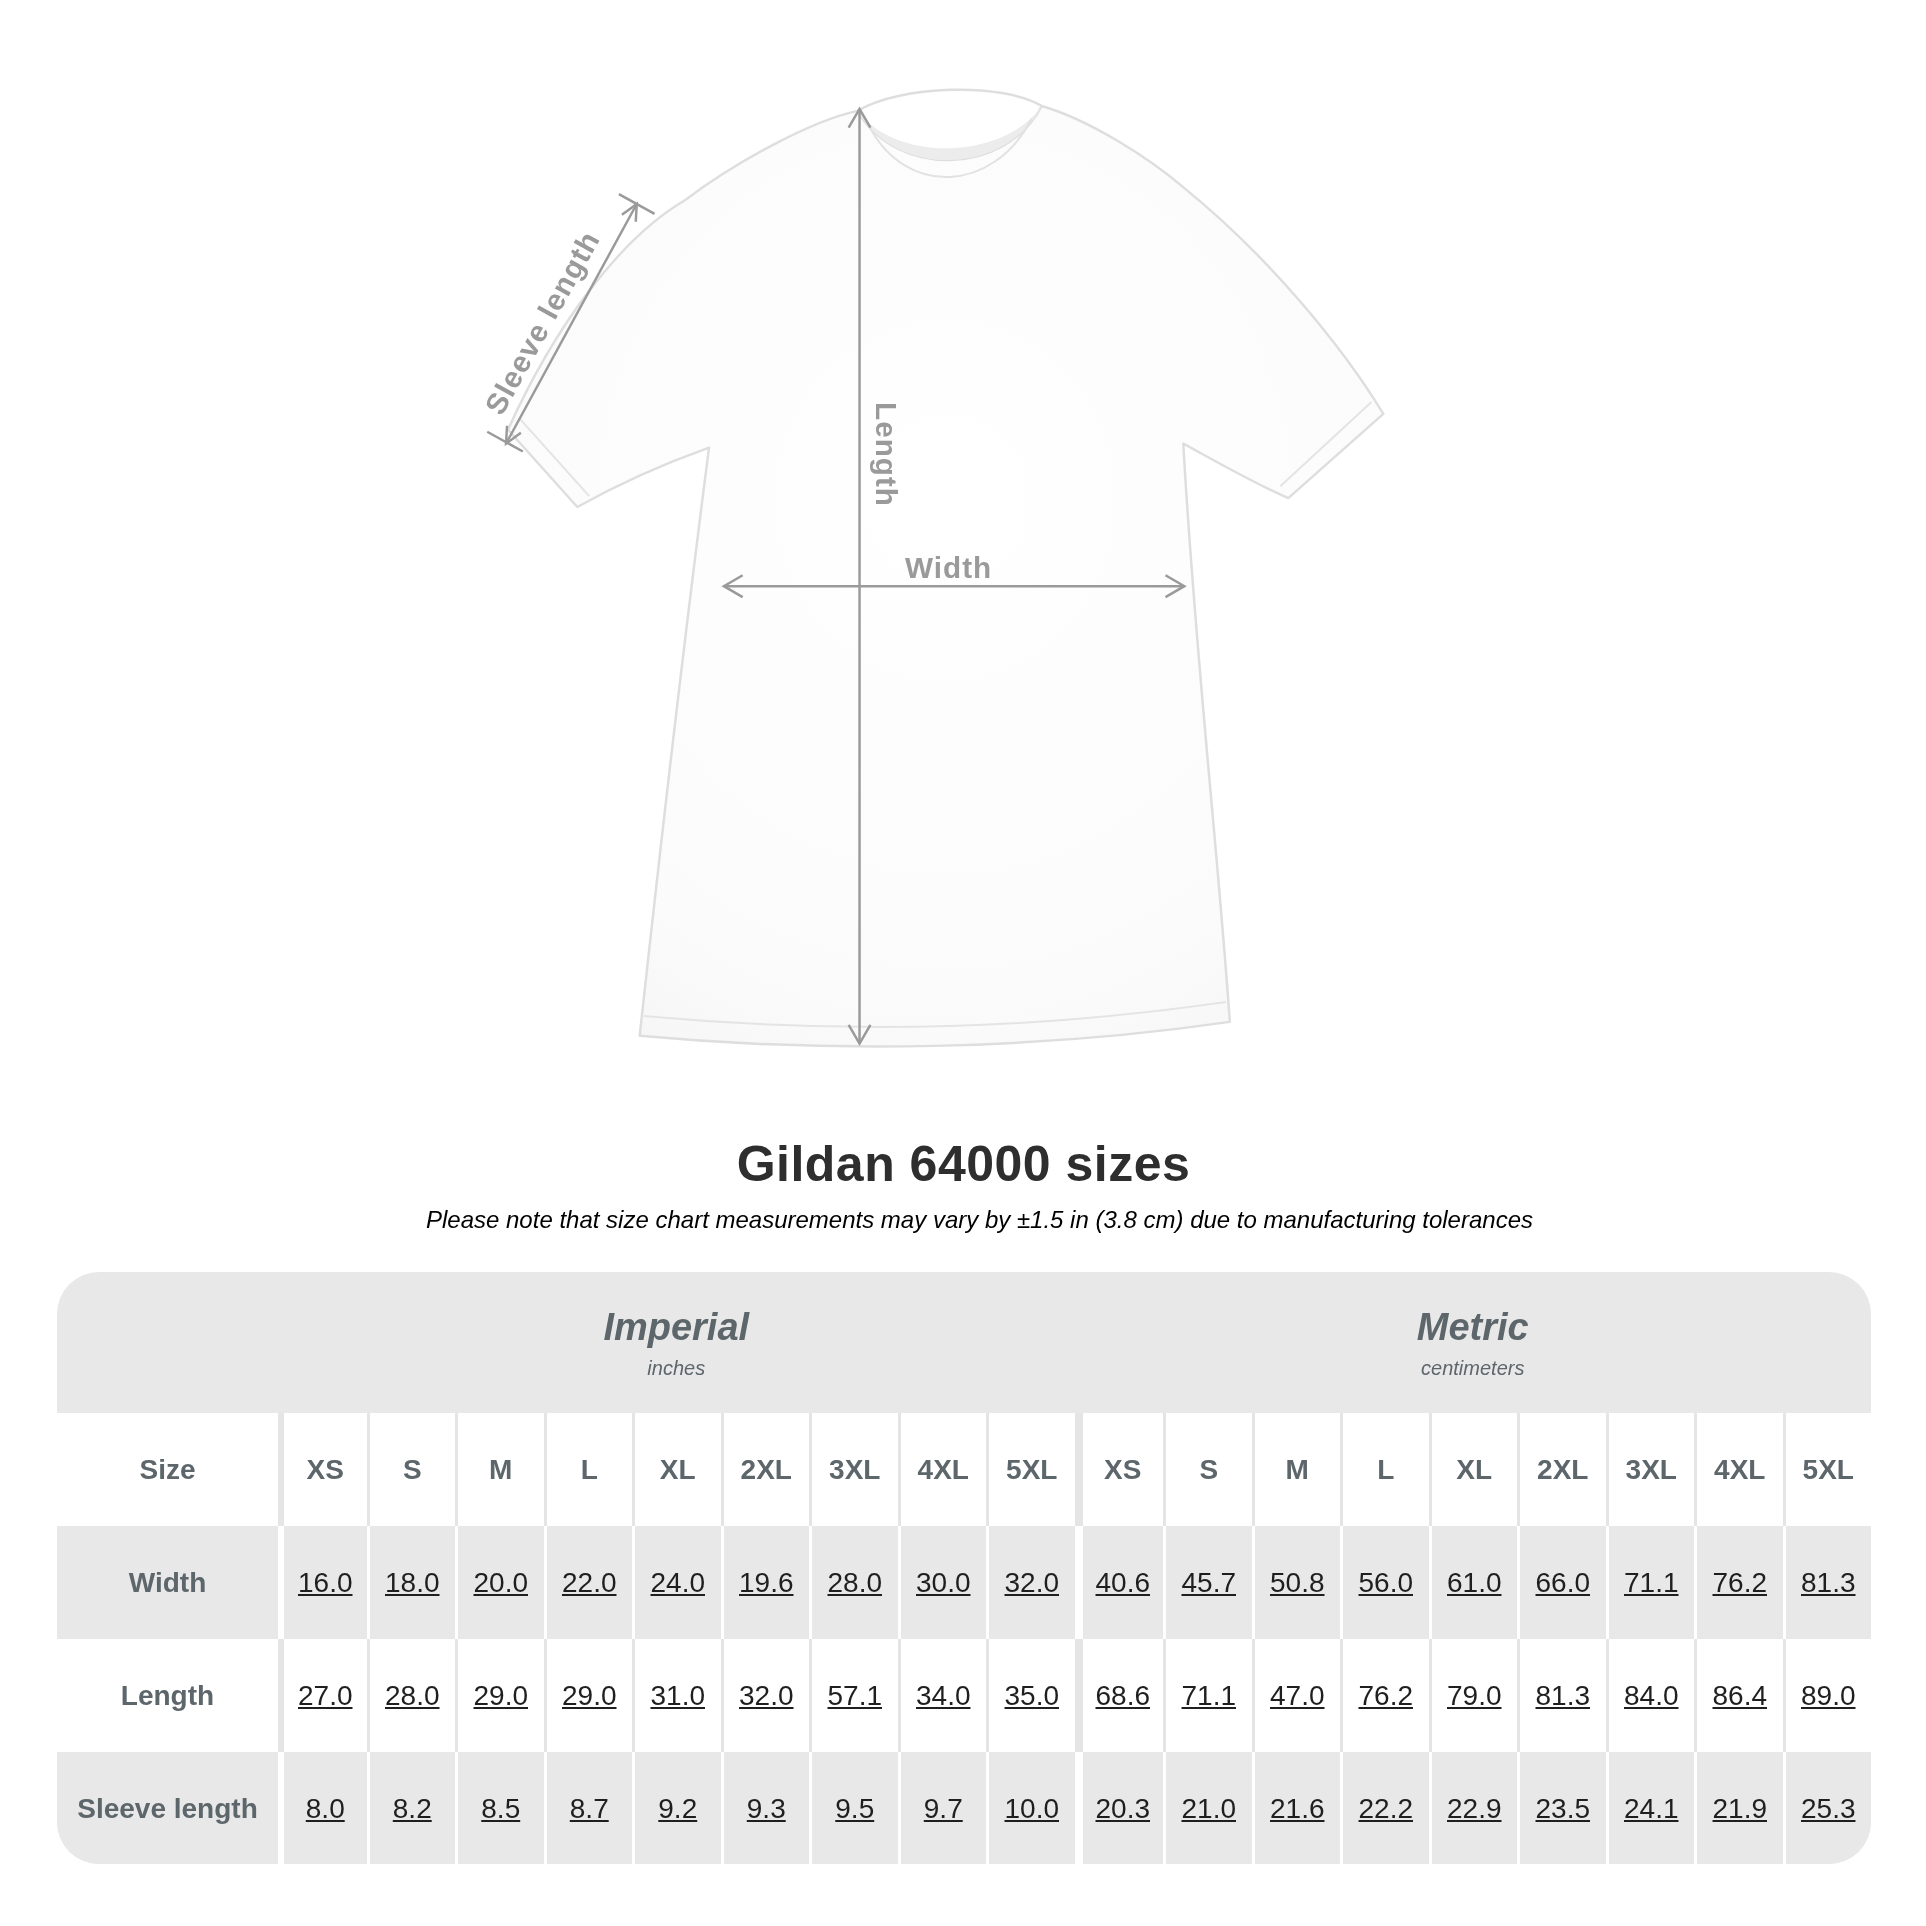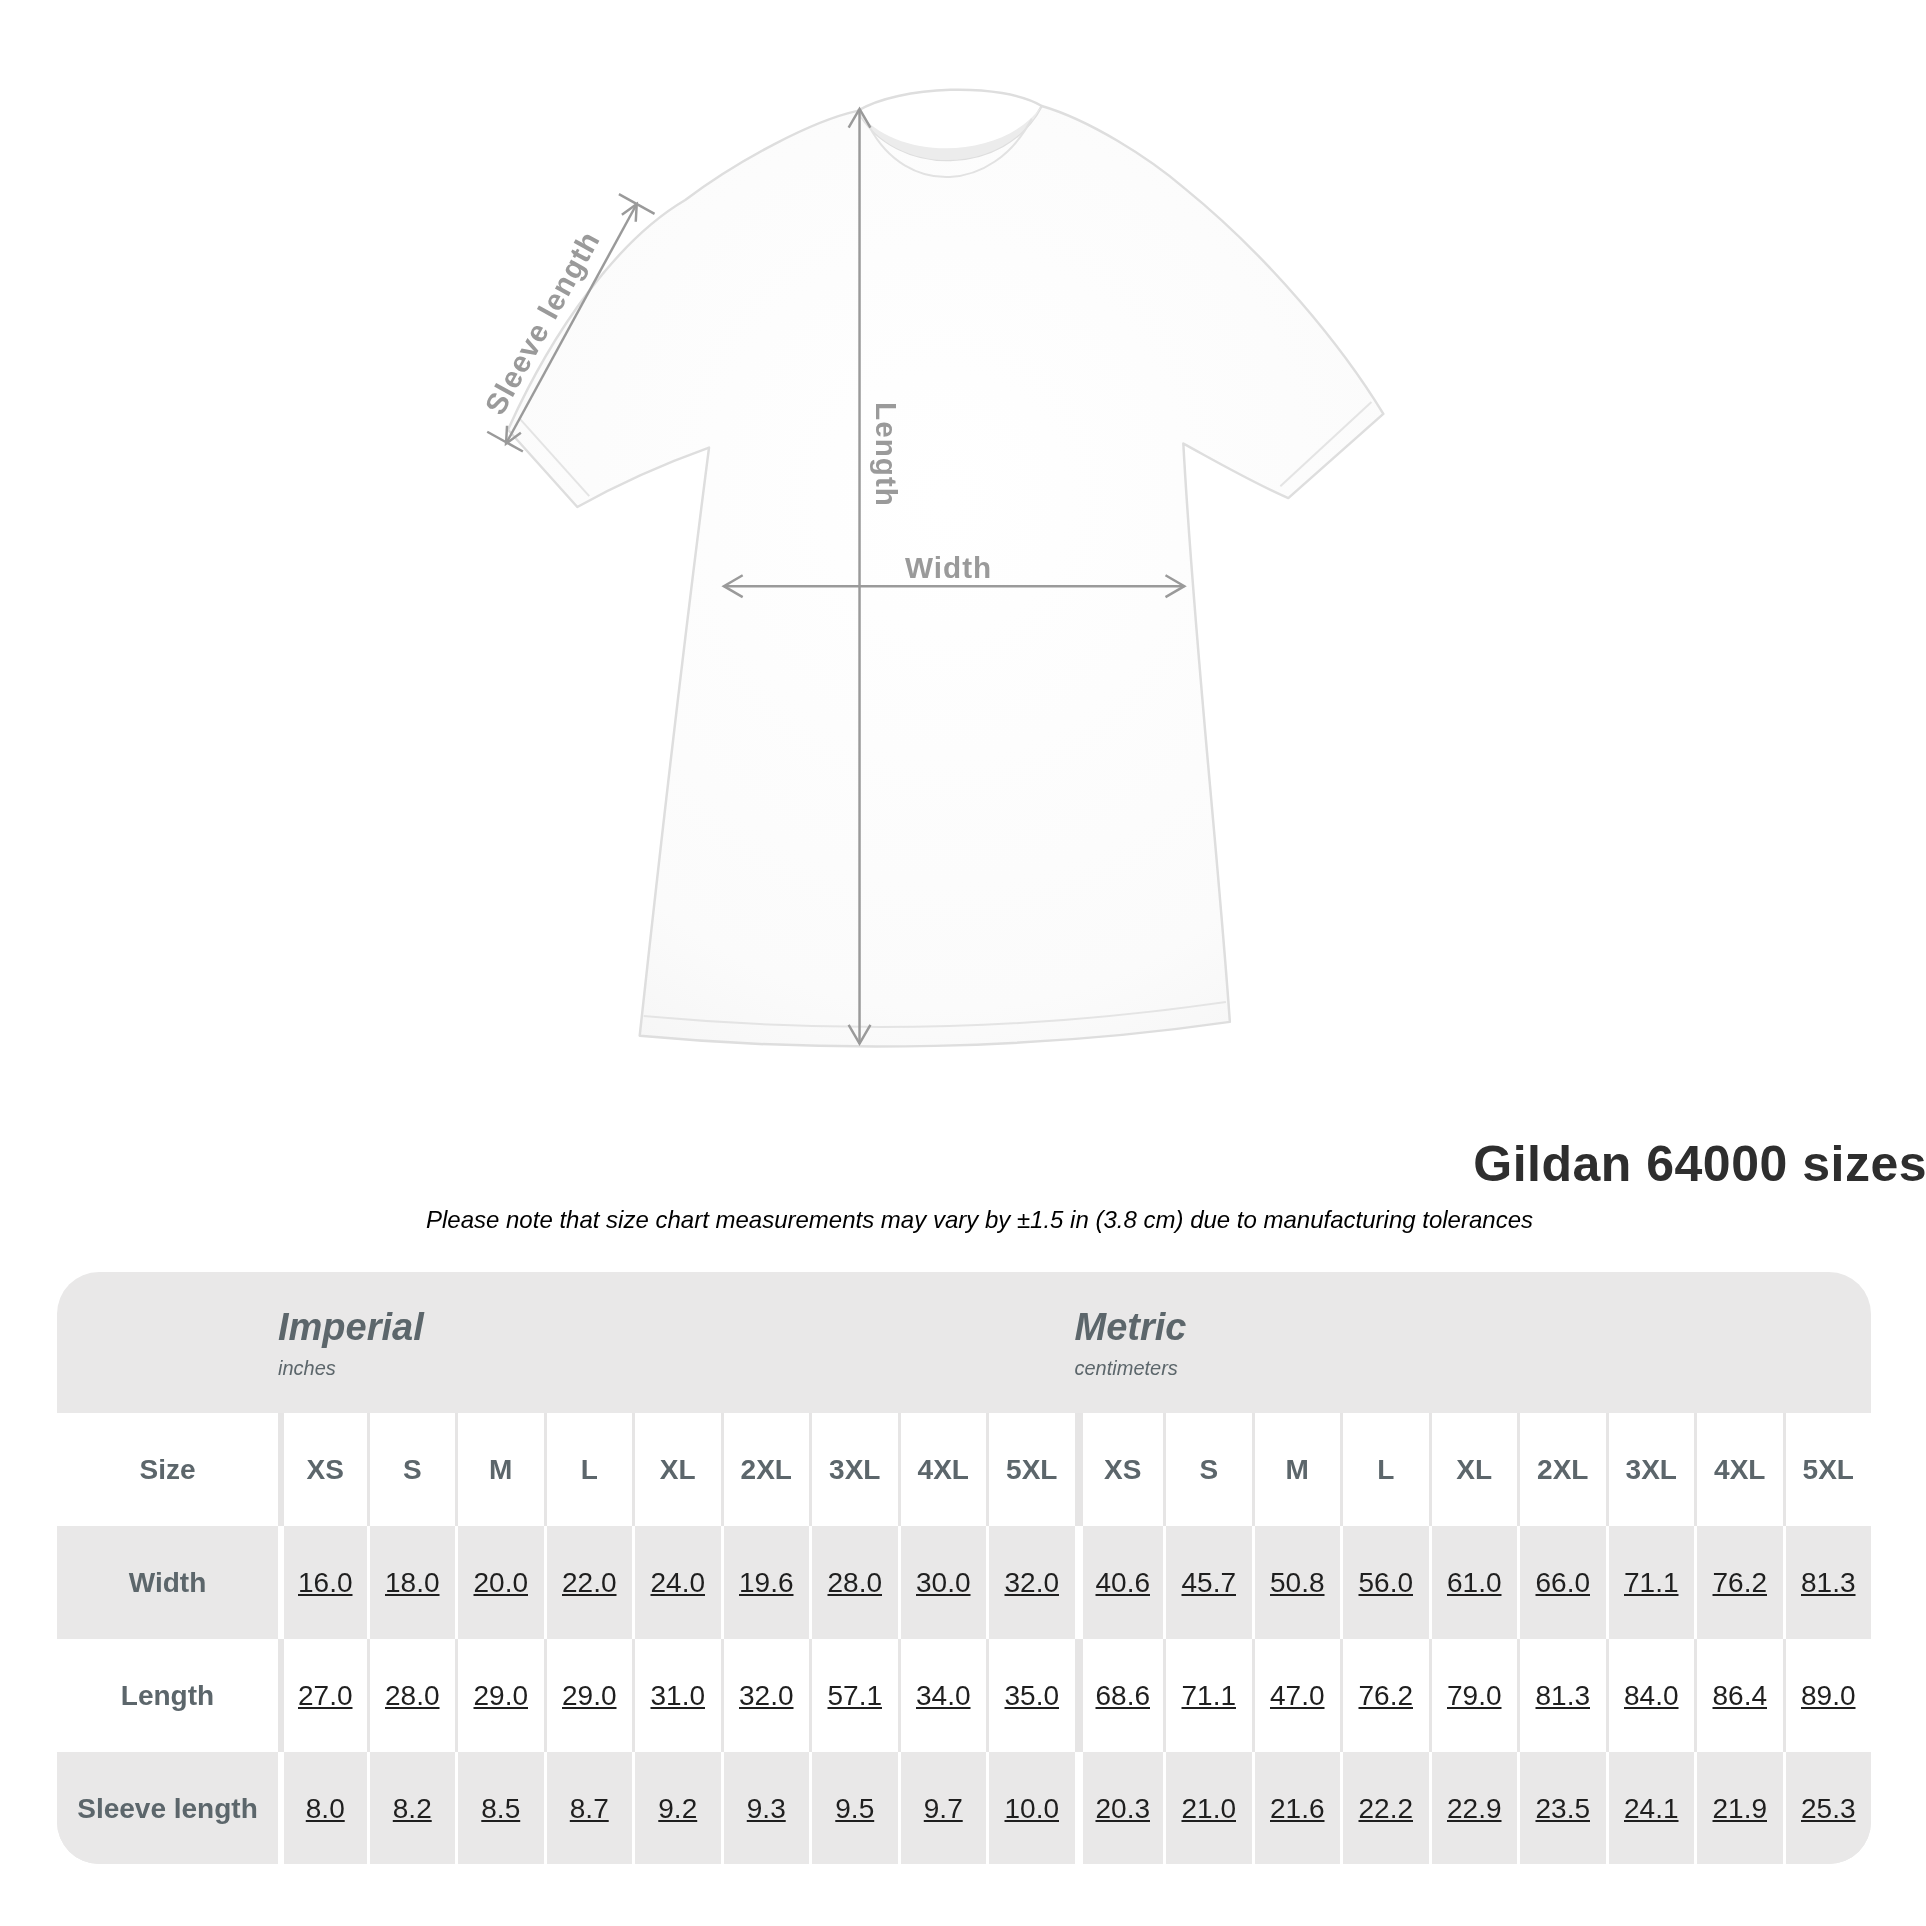--- a/index.html
+++ b/index.html
@@ -3,30 +3,30 @@
 <meta charset="utf-8">
 <style>
   html,body{margin:0;padding:0;background:#ffffff;}
   body{width:1927px;height:1927px;font-family:"Liberation Sans","DejaVu Sans",sans-serif;}
   .stage{position:relative;width:1927px;height:1927px;background:#fff;overflow:hidden;}
 
   
   .diagram-svg{position:absolute;left:0;top:0;width:1927px;height:1109px;}
 
   
-  .page-title{position:absolute;left:0;top:1135px;width:100%;text-align:right;
+  .page-title{position:absolute;left:0;top:1135px;width:100%;text-align:center;
     font-size:50px;font-weight:bold;color:#2e2e2e;letter-spacing:0.5px;}
   .page-subtitle{position:absolute;left:16px;top:1206px;width:100%;text-align:center;
     font-size:24px;font-style:italic;color:#000000;}
 
   
   .size-table{position:absolute;left:57px;top:1272px;width:1814px;height:592px;
     background:var(--table-bg,#e9e8e8);border-radius:42px;overflow:hidden;}
   .band{display:grid;grid-template-columns:221px repeat(18,1fr);height:141px;}
-  .band-group{display:flex;flex-direction:column;justify-content:center;gap:8px;}
+  .band-group{display:flex;flex-direction:column;align-items:center;justify-content:center;gap:8px;}
   .band-imperial{grid-column:2/11;}
   .band-metric{grid-column:11/20;}
   .band-name{font-size:38px;font-weight:bold;font-style:italic;color:var(--header-text,#5c666b);}
   .band-unit{font-size:20px;font-style:italic;color:var(--header-text,#5c666b);}
 
   .trow{display:grid;grid-template-columns:221px repeat(18,1fr);height:113px;}
   .trow .c{display:flex;align-items:center;justify-content:center;}
   .row-white{background:#ffffff;text-align:right;--sep:#e6e5e5;}
   .row-gray{background:var(--table-bg,#e9e8e8);--sep:#ffffff;}
   .trow .c + .c{border-left:3px solid var(--sep);}

